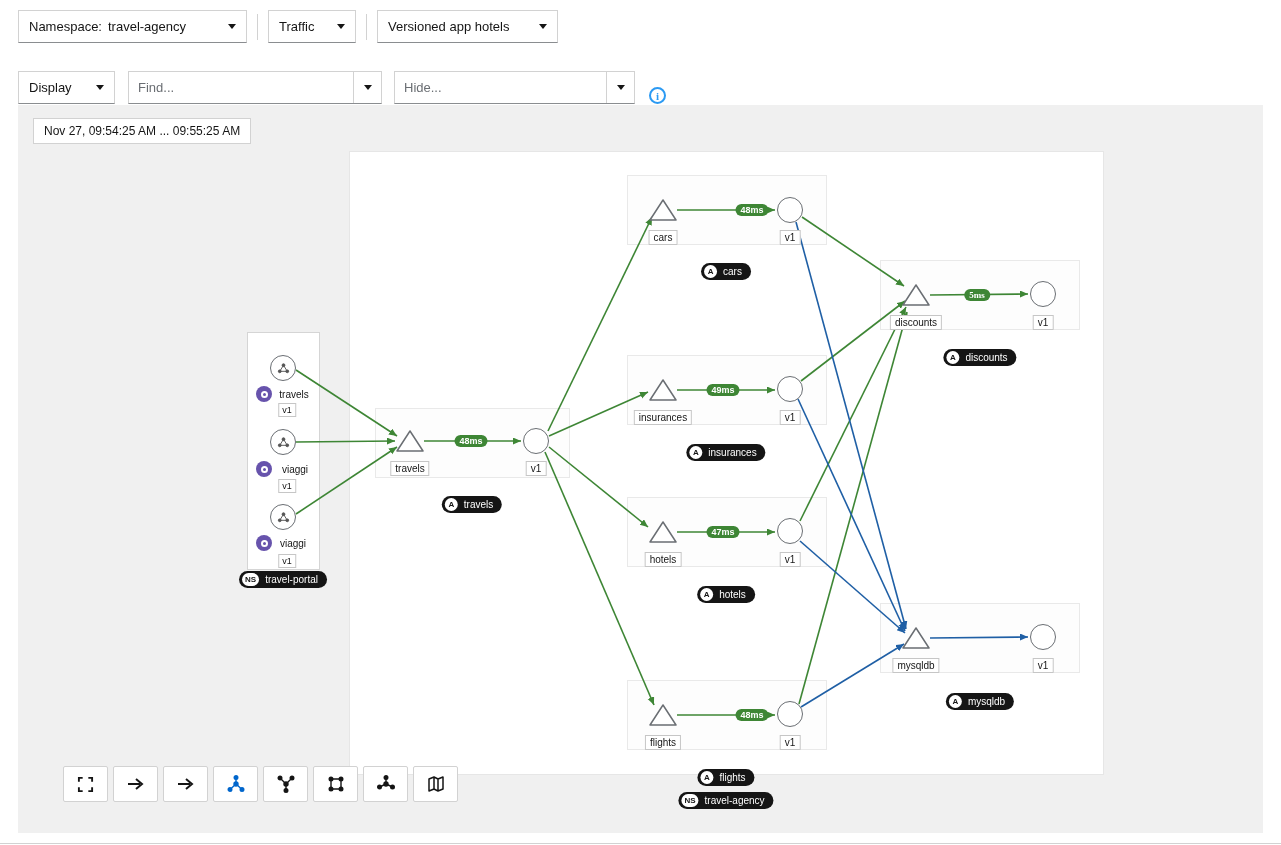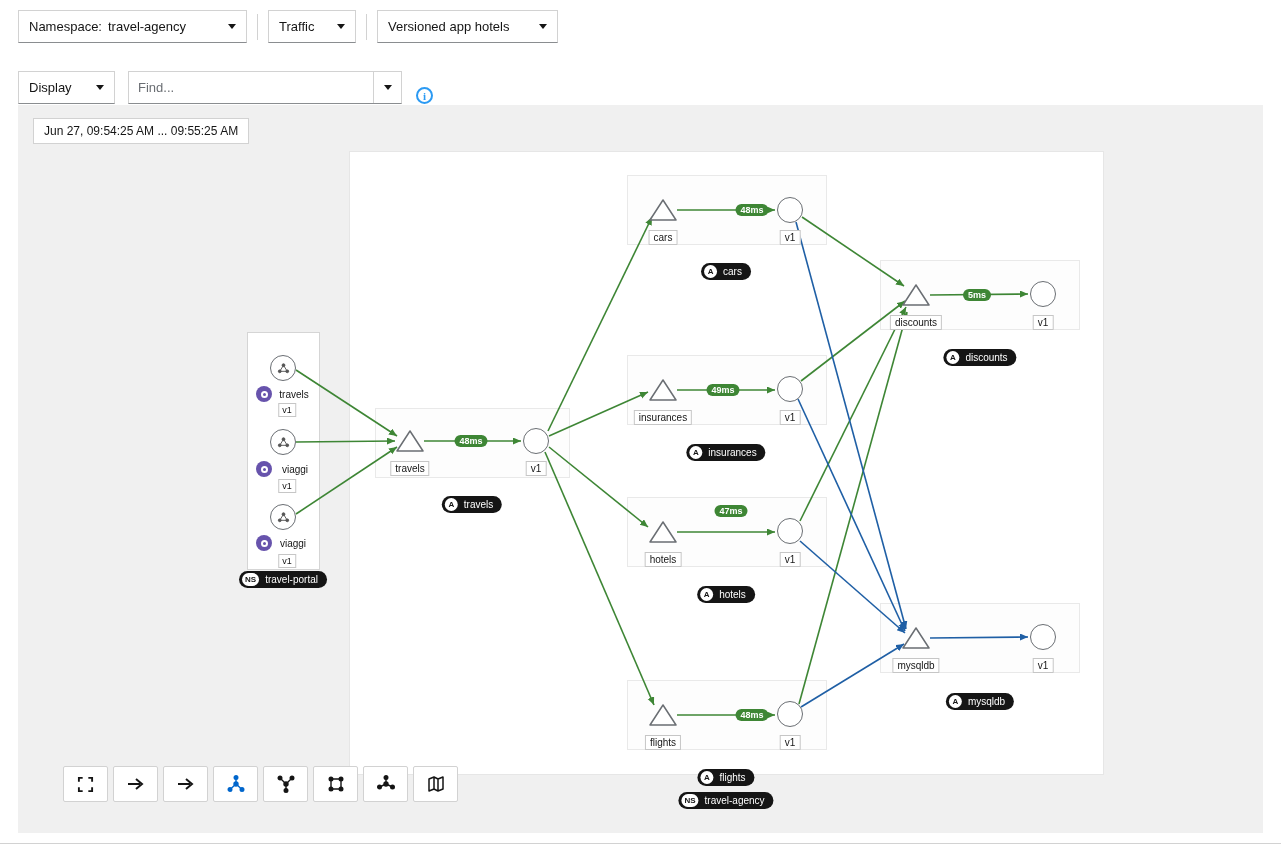--- a/index.html
+++ b/index.html
@@ -20,21 +20,21 @@
   .gtype-ctrl { width: 181px; }
   .display-ctrl { width: 97px; }
   .tb-div { width: 1px; height: 26px; background: #d2d2d2; margin: 0 10px; }
   .typeahead { height: 33px; border: 1px solid #d2d2d2; border-bottom-color: #8a8d90; background: #fff;
                display: flex; align-items: stretch; }
   .typeahead input { border: none; outline: none; flex: 1; font-size: 13px; padding: 0 9px;
                      font-family: "Liberation Sans", sans-serif; color: #151515; }
   .typeahead input::placeholder { color: #6a6e73; }
   .dd-toggle { width: 28px; border-left: 1px solid #d2d2d2; display: flex; align-items: center;
                justify-content: center; cursor: pointer; }
-  .find-box { width: 274px; margin-left: 13px; }
+  .find-box { width: 254px; margin-left: 13px; }
   .hide-box { width: 241px; margin-left: 12px; }
   .info-icon { margin-left: 14px; width: 17px; height: 17px; border-radius: 50%; border: 2px solid #2b9af3;
                color: #2b9af3; font-size: 11px; font-weight: bold; font-family: "Liberation Serif", serif;
                display: flex; align-items: center; justify-content: center; cursor: pointer; }
 
   
   .graph { position: absolute; left: 18px; top: 105px; width: 1245px; height: 728px; background: #f0f0f0; }
   .timestamp { position: absolute; left: 15px; top: 13px; background: #fff; border: 1px solid #d2d2d2;
                padding: 5px 10px; font-size: 12px; color: #151515; }
   .group-box { position: absolute; background: #fff; }
@@ -102,20 +102,26 @@
     <div class="ctrl display-ctrl">
       <span>Display</span>
       <span class="caret"></span>
     </div>
     <div class="typeahead find-box">
       <input type="text" placeholder="Find..." style="">
       <span class="dd-toggle">
         <span class="caret"></span>
       </span>
     </div>
+    <div class="typeahead hide-box">
+      <input type="text" placeholder="Hide..." style="">
+      <span class="dd-toggle">
+        <span class="caret"></span>
+      </span>
+    </div>
     <span class="info-icon">i</span>
   </div>
 
   <div class="graph">
 
     <div class="group-box portal-group" style="left:229px; top:227px; width:73px; height:238px;"></div>
     <div class="group-box agency-group" style="left:331px; top:46px; width:755px; height:624px;"></div>
 
     <div class="app-box" style="left:357px; top:303px; width:195px;"></div>
     <div class="app-box" style="left:609px; top:70px;  width:200px;"></div>
@@ -157,21 +163,21 @@
       <line class="edge-g" x1="783" y1="276" x2="887" y2="196" marker-end="url(#ah-g)"></line>
       <line class="edge-g" x1="782" y1="416" x2="888" y2="202" marker-end="url(#ah-g)"></line>
       <line class="edge-g" x1="781" y1="599" x2="889" y2="207" marker-end="url(#ah-g)"></line>
 
       <line class="edge-b" x1="778" y1="117" x2="888" y2="524" marker-end="url(#ah-b)"></line>
       <line class="edge-b" x1="780" y1="294" x2="887" y2="526" marker-end="url(#ah-b)"></line>
       <line class="edge-b" x1="782" y1="436" x2="887" y2="528" marker-end="url(#ah-b)"></line>
       <line class="edge-b" x1="783" y1="602" x2="886" y2="539" marker-end="url(#ah-b)"></line>
     </svg>
 
-    <div class="timestamp">Jun 27, 09:54:25 AM ... 09:55:25 AM</div>
+    <div class="timestamp">Nov 27, 09:54:25 AM ... 09:55:25 AM</div>
 
     <div class="wl-node" style="left:252px; top:250px;">
       <svg width="15" height="15" viewBox="0 0 16 16">
           <g stroke="#555" stroke-width="1" fill="#555">
             <circle cx="8" cy="4.5" r="1.5"></circle>
             <circle cx="4" cy="11" r="1.5"></circle>
             <circle cx="12" cy="11" r="1.5"></circle>
             <path d="M8 4.5 L4 11 M8 4.5 L12 11 M4 11 L12 11" fill="none"></path>
           </g>
         </svg>
@@ -262,21 +268,21 @@
     </div>
 
     <div class="tri" style="left:631px; top:415px;">
       <svg width="28" height="24" viewBox="0 0 28 24">
           <path d="M14 2 L27 22 H1 Z" fill="#fff" stroke="#6a6e73" stroke-width="1.5" stroke-linejoin="round"></path>
         </svg>
     </div>
     <div class="node-label" style="left:645px; top:447px;">hotels</div>
     <div class="circ" style="left:759px; top:413px;"></div>
     <div class="node-label" style="left:772px; top:447px;">v1</div>
-    <div class="latency" style="left:705px; top:406px;margin-left:8px;">47ms</div>
+    <div class="latency" style="left:705px; top:427px;">47ms</div>
     <div class="badge-pill" style="left:708px; top:481px;">
       <span class="badge-circ">A</span>
       <span>hotels</span>
     </div>
 
     <div class="tri" style="left:631px; top:598px;">
       <svg width="28" height="24" viewBox="0 0 28 24">
           <path d="M14 2 L27 22 H1 Z" fill="#fff" stroke="#6a6e73" stroke-width="1.5" stroke-linejoin="round"></path>
         </svg>
     </div>
@@ -290,21 +296,21 @@
     </div>
 
     <div class="tri" style="left:884px; top:178px;">
       <svg width="28" height="24" viewBox="0 0 28 24">
           <path d="M14 2 L27 22 H1 Z" fill="#fff" stroke="#6a6e73" stroke-width="1.5" stroke-linejoin="round"></path>
         </svg>
     </div>
     <div class="node-label" style="left:898px; top:210px;">discounts</div>
     <div class="circ" style="left:1012px; top:176px;"></div>
     <div class="node-label" style="left:1025px; top:210px;">v1</div>
-    <div class="latency" style="left:959px; top:190px;">5ms</div>
+    <div class="latency" style="left:959px; top:190px;font-family:Liberation Serif, serif;">5ms</div>
     <div class="badge-pill" style="left:962px; top:244px;">
       <span class="badge-circ">A</span>
       <span>discounts</span>
     </div>
 
     <div class="tri" style="left:884px; top:521px;">
       <svg width="28" height="24" viewBox="0 0 28 24">
           <path d="M14 2 L27 22 H1 Z" fill="#fff" stroke="#6a6e73" stroke-width="1.5" stroke-linejoin="round"></path>
         </svg>
     </div>

